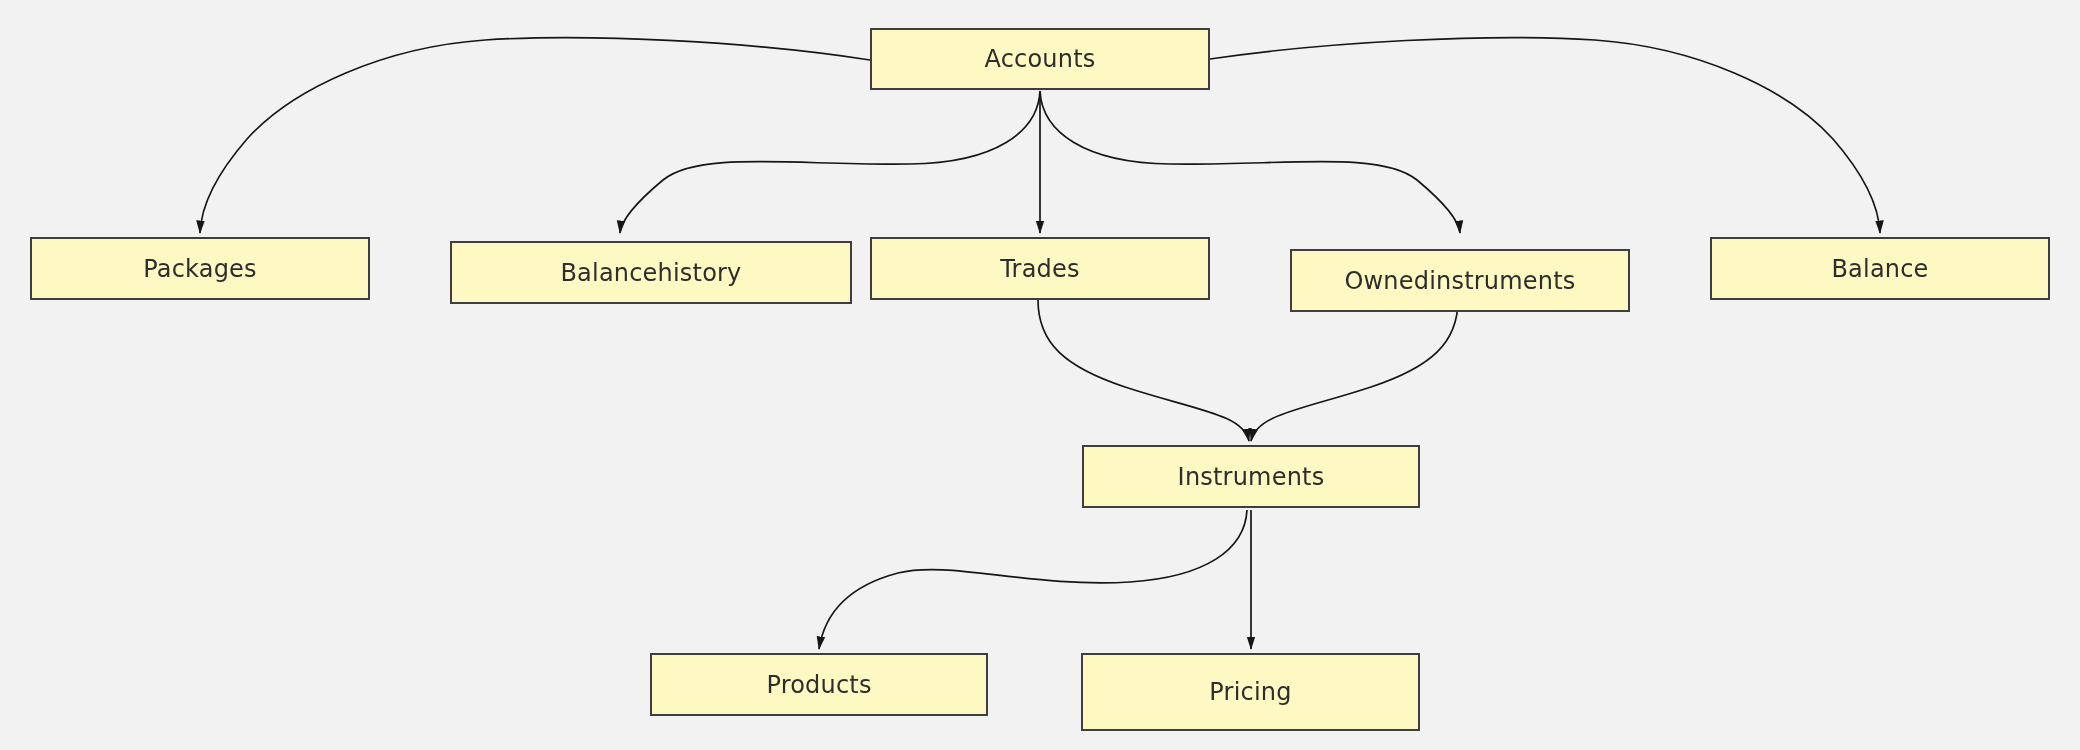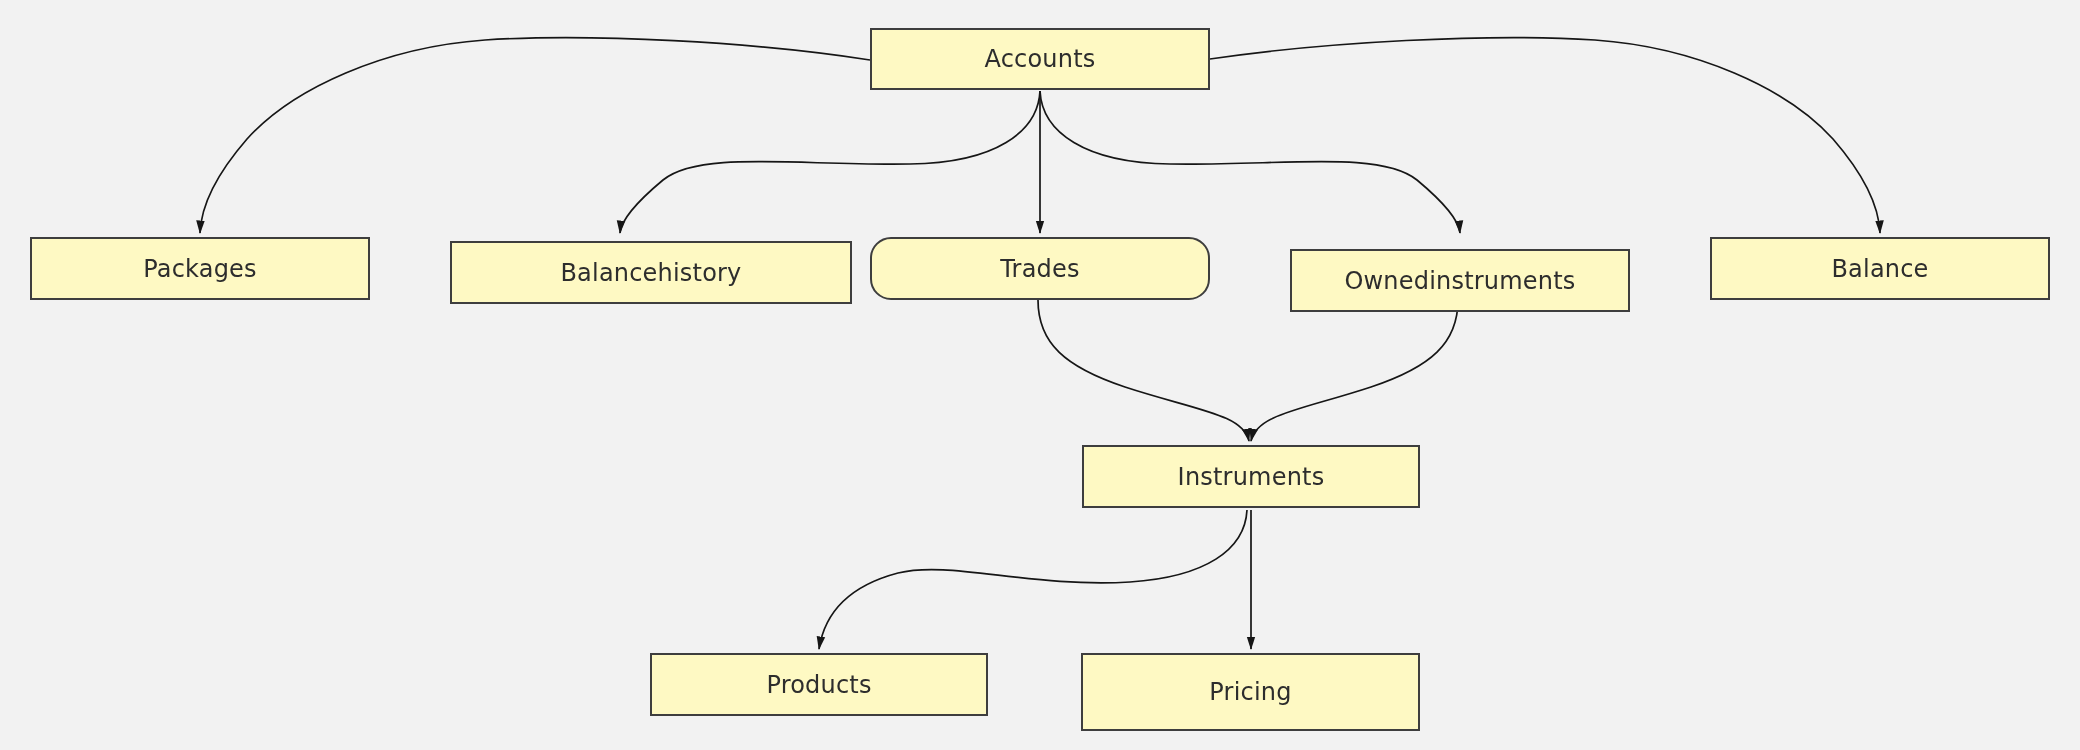--- a/index.html
+++ b/index.html
@@ -66,21 +66,21 @@
 
   <div class="node" style="left: 870px; top: 28px; width: 340px; height: 62px;">
     <span class="node-label">Accounts</span>
   </div>
   <div class="node" style="left: 30px; top: 237px; width: 340px; height: 63px;">
     <span class="node-label">Packages</span>
   </div>
   <div class="node" style="left: 450px; top: 241px; width: 402px; height: 63px;">
     <span class="node-label">Balancehistory</span>
   </div>
-  <div class="node" style="left: 870px; top: 237px; width: 340px; height: 63px; border-radius: 21px;">
+  <div class="node" style="left: 870px; top: 237px; width: 340px; height: 63px;">
     <span class="node-label">Trades</span>
   </div>
   <div class="node" style="left: 1290px; top: 249px; width: 340px; height: 63px;">
     <span class="node-label">Ownedinstruments</span>
   </div>
   <div class="node" style="left: 1710px; top: 237px; width: 340px; height: 63px;">
     <span class="node-label">Balance</span>
   </div>
   <div class="node" style="left: 1082px; top: 445px; width: 338px; height: 63px;">
     <span class="node-label">Instruments</span>

